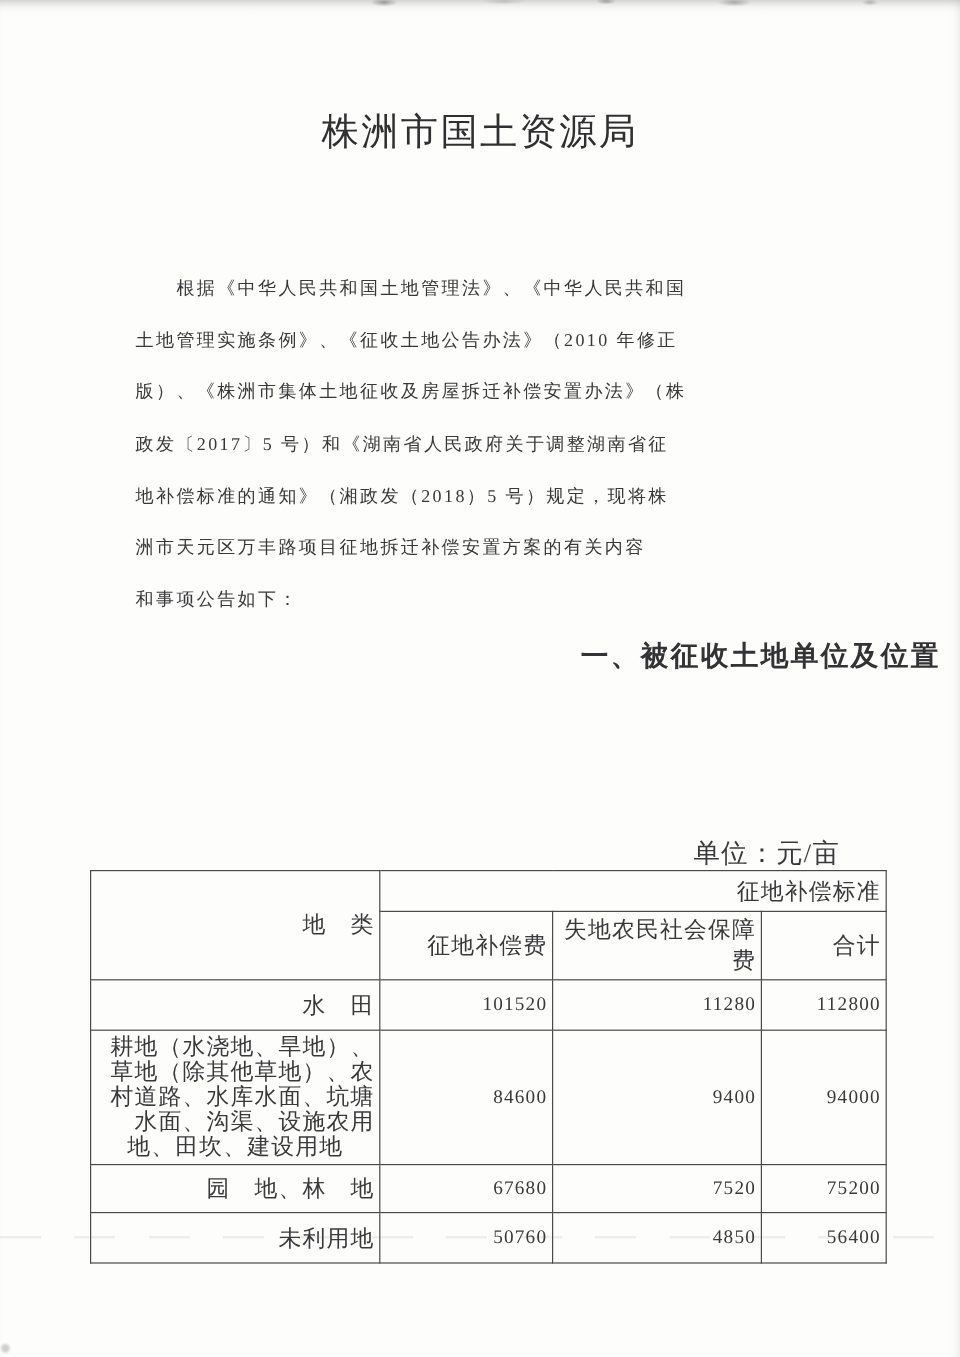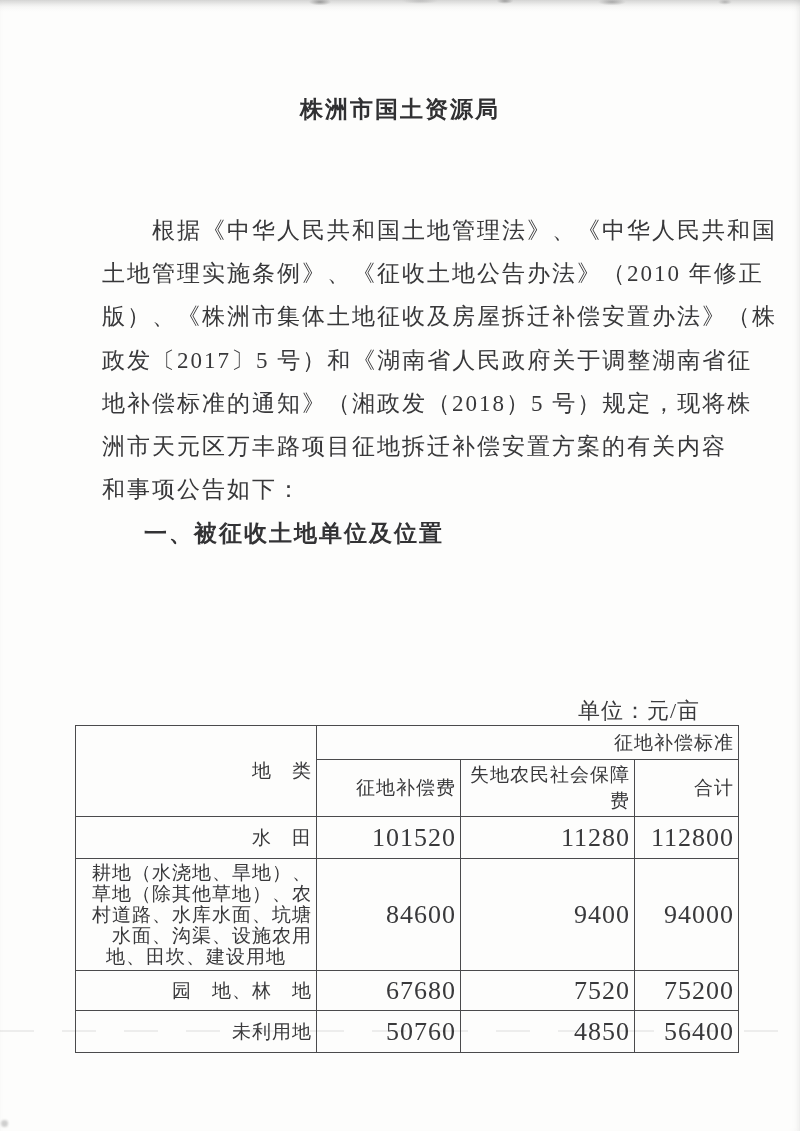--- a/index.html
+++ b/index.html
@@ -26,36 +26,36 @@
   .noise-streak{
     position:absolute;left:0;right:0;top:1030px;height:2px;
     background:repeating-linear-gradient(90deg, rgba(140,140,140,.14) 0 34px, transparent 34px 62px);
   }
   .noise-speck{
     position:absolute;left:1px;top:1120px;width:7px;height:7px;border-radius:50%;
     background:rgba(120,120,120,.35);filter:blur(1px);
   }
   .title{
     position:absolute;top:86px;left:0;width:100%;
-    text-align:center;font-size:23px;line-height:48px;
-    letter-spacing:2px;font-weight:700;color:#303032;margin:0;
+    text-align:center;font-size:31px;line-height:48px;
+    letter-spacing:2px;font-weight:400;color:#303032;margin:0;
   }
   .para{
-    position:absolute;left:98px;width:640px;margin:4px;
-    font-size:23px;letter-spacing:2px;line-height:43.2px;
+    position:absolute;left:98px;width:640px;margin:15px;
+    font-size:15px;letter-spacing:2px;line-height:43.2px;
     white-space:pre;color:#38383a;
   }
   .intro{top:205px;}
   .sec1-body{top:546px;}
   .heading{
     position:absolute;left:98px;width:640px;margin:0;
     padding-left:46px;font-size:23px;letter-spacing:2px;line-height:43px;
     font-weight:600;color:#333335;white-space:pre;
   }
-  .h1{top:512px;}
+  .h1{top:525px;text-align:right;}
   .h2{top:657px;}
   .unit-note{
     position:absolute;top:696px;right:100px;
     font-size:22px;letter-spacing:1px;color:#3a3a3c;
   }
   table.comp{
     position:absolute;left:75px;top:725px;width:663px;
     border-collapse:collapse;table-layout:fixed;
     font-size:19px;color:#39393b;
   }
@@ -65,21 +65,21 @@
     text-align:right;vertical-align:middle;
     padding:2px 4px;
     letter-spacing:1px;
   }
   tr.hrow1{height:34px;}
   tr.hrow2{height:40px;}
   tr.r-paddy{height:42px;}
   tr.r-farm{height:112px;}
   tr.r-garden{height:40px;}
   tr.r-unused{height:42px;}
-  td.num{font-size:26px;letter-spacing:0.5px;}
+  td.num{font-size:16px;letter-spacing:0.5px;}
   td.landtype-long{
     text-align:justify;text-align-last:center;
     font-size:19px;line-height:21px;padding:8px 11px;
     letter-spacing:0.5px;
   }
 </style>
 </head>
 <body>
 
 <div class="page">

